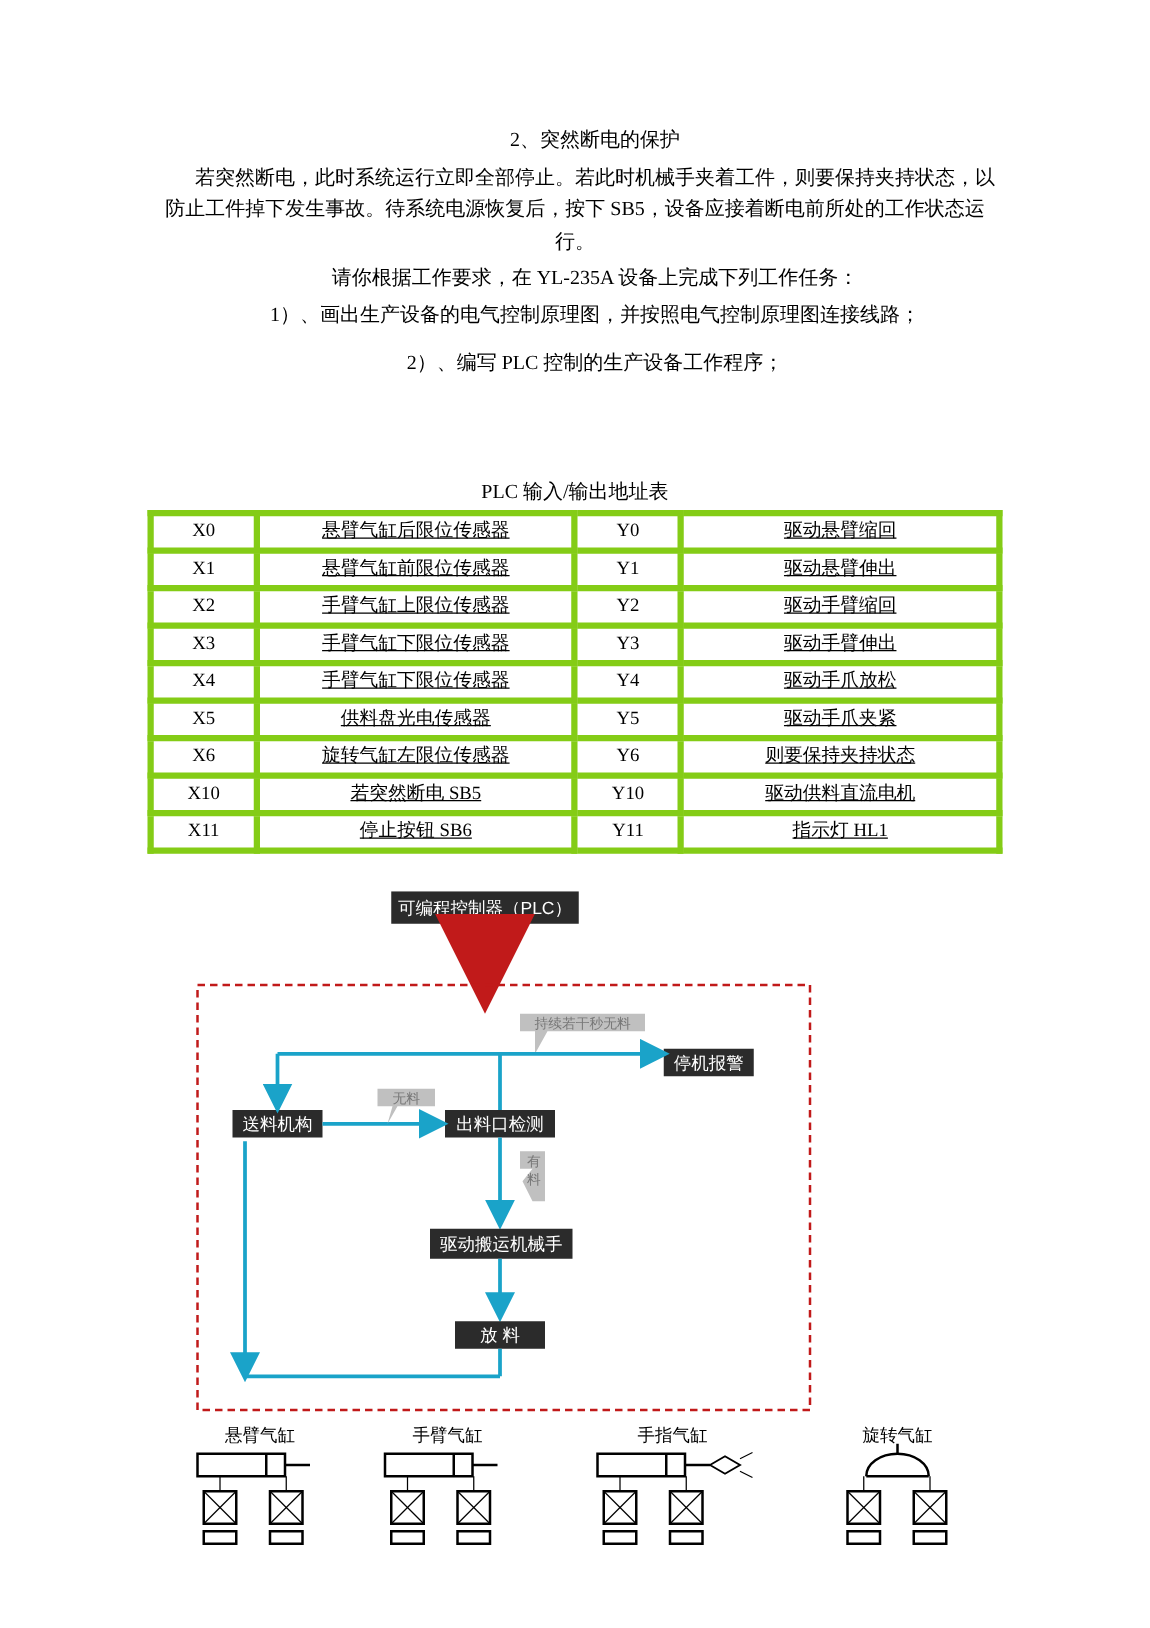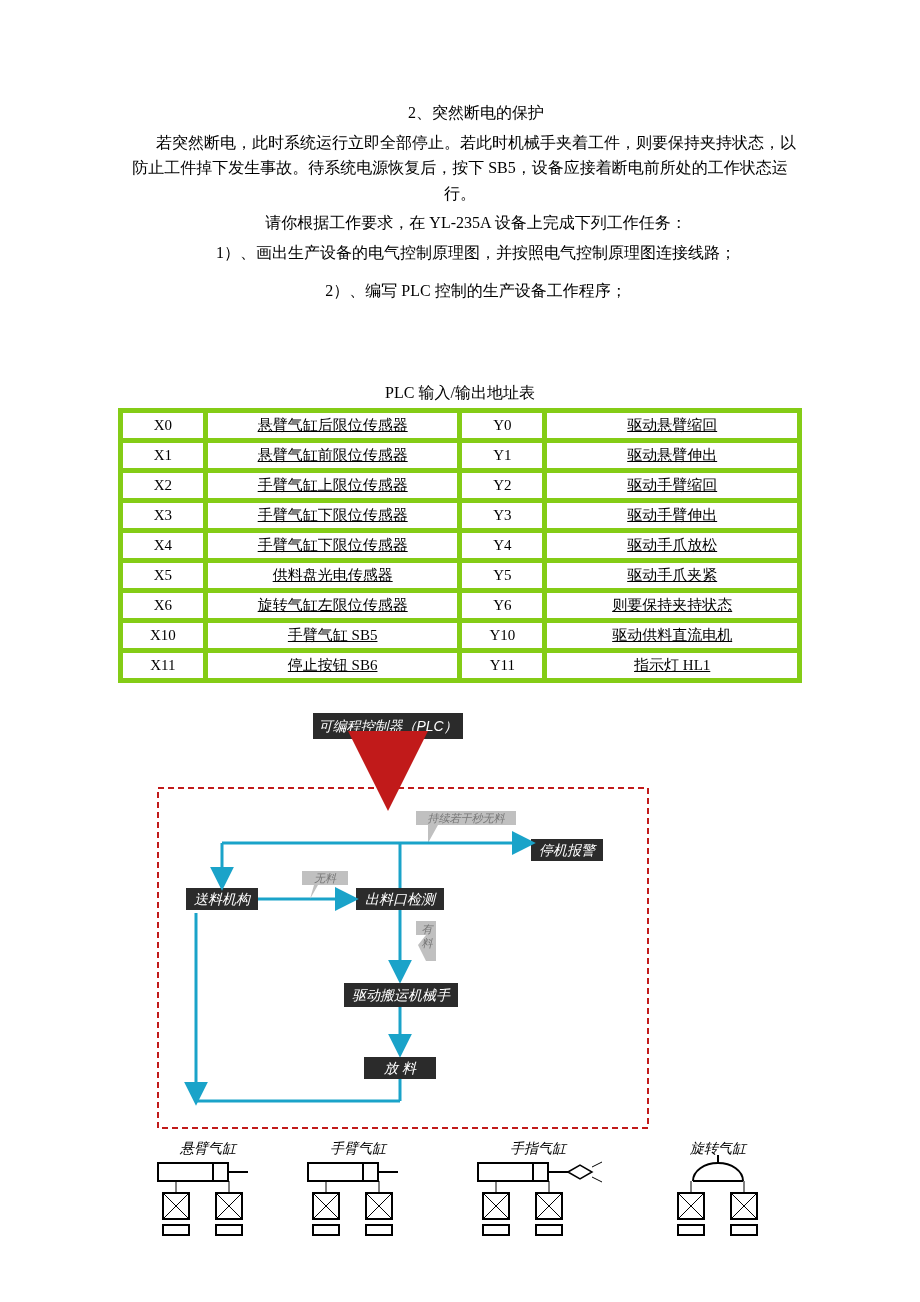--- a/index.html
+++ b/index.html
@@ -42,21 +42,20 @@
   table.io td.code {
     width: 10%;
   }
   table.io td.desc {
     width: 30%;
     text-decoration: underline;
   }
   .diagram-wrap {
     margin-top: 30px;
     position: relative;
-    font-style: italic;
   }
   svg { display: block; }
   .dark-box {
     fill: #2b2b2b;
   }
   .dark-text {
     fill: #fff;
     font-family: "SimSun", sans-serif;
     font-size: 14px;
   }
@@ -125,21 +124,21 @@
           <td class="desc">驱动手爪夹紧</td>
         </tr>
         <tr>
           <td class="code">X6</td>
           <td class="desc">旋转气缸左限位传感器</td>
           <td class="code">Y6</td>
           <td class="desc">则要保持夹持状态</td>
         </tr>
         <tr>
           <td class="code">X10</td>
-          <td class="desc">手臂气缸 SB5</td>
+          <td class="desc">若突然断电 SB5</td>
           <td class="code">Y10</td>
           <td class="desc">驱动供料直流电机</td>
         </tr>
         <tr>
           <td class="code">X11</td>
           <td class="desc">停止按钮 SB6</td>
           <td class="code">Y11</td>
           <td class="desc">指示灯 HL1</td>
         </tr>
       </tbody>

